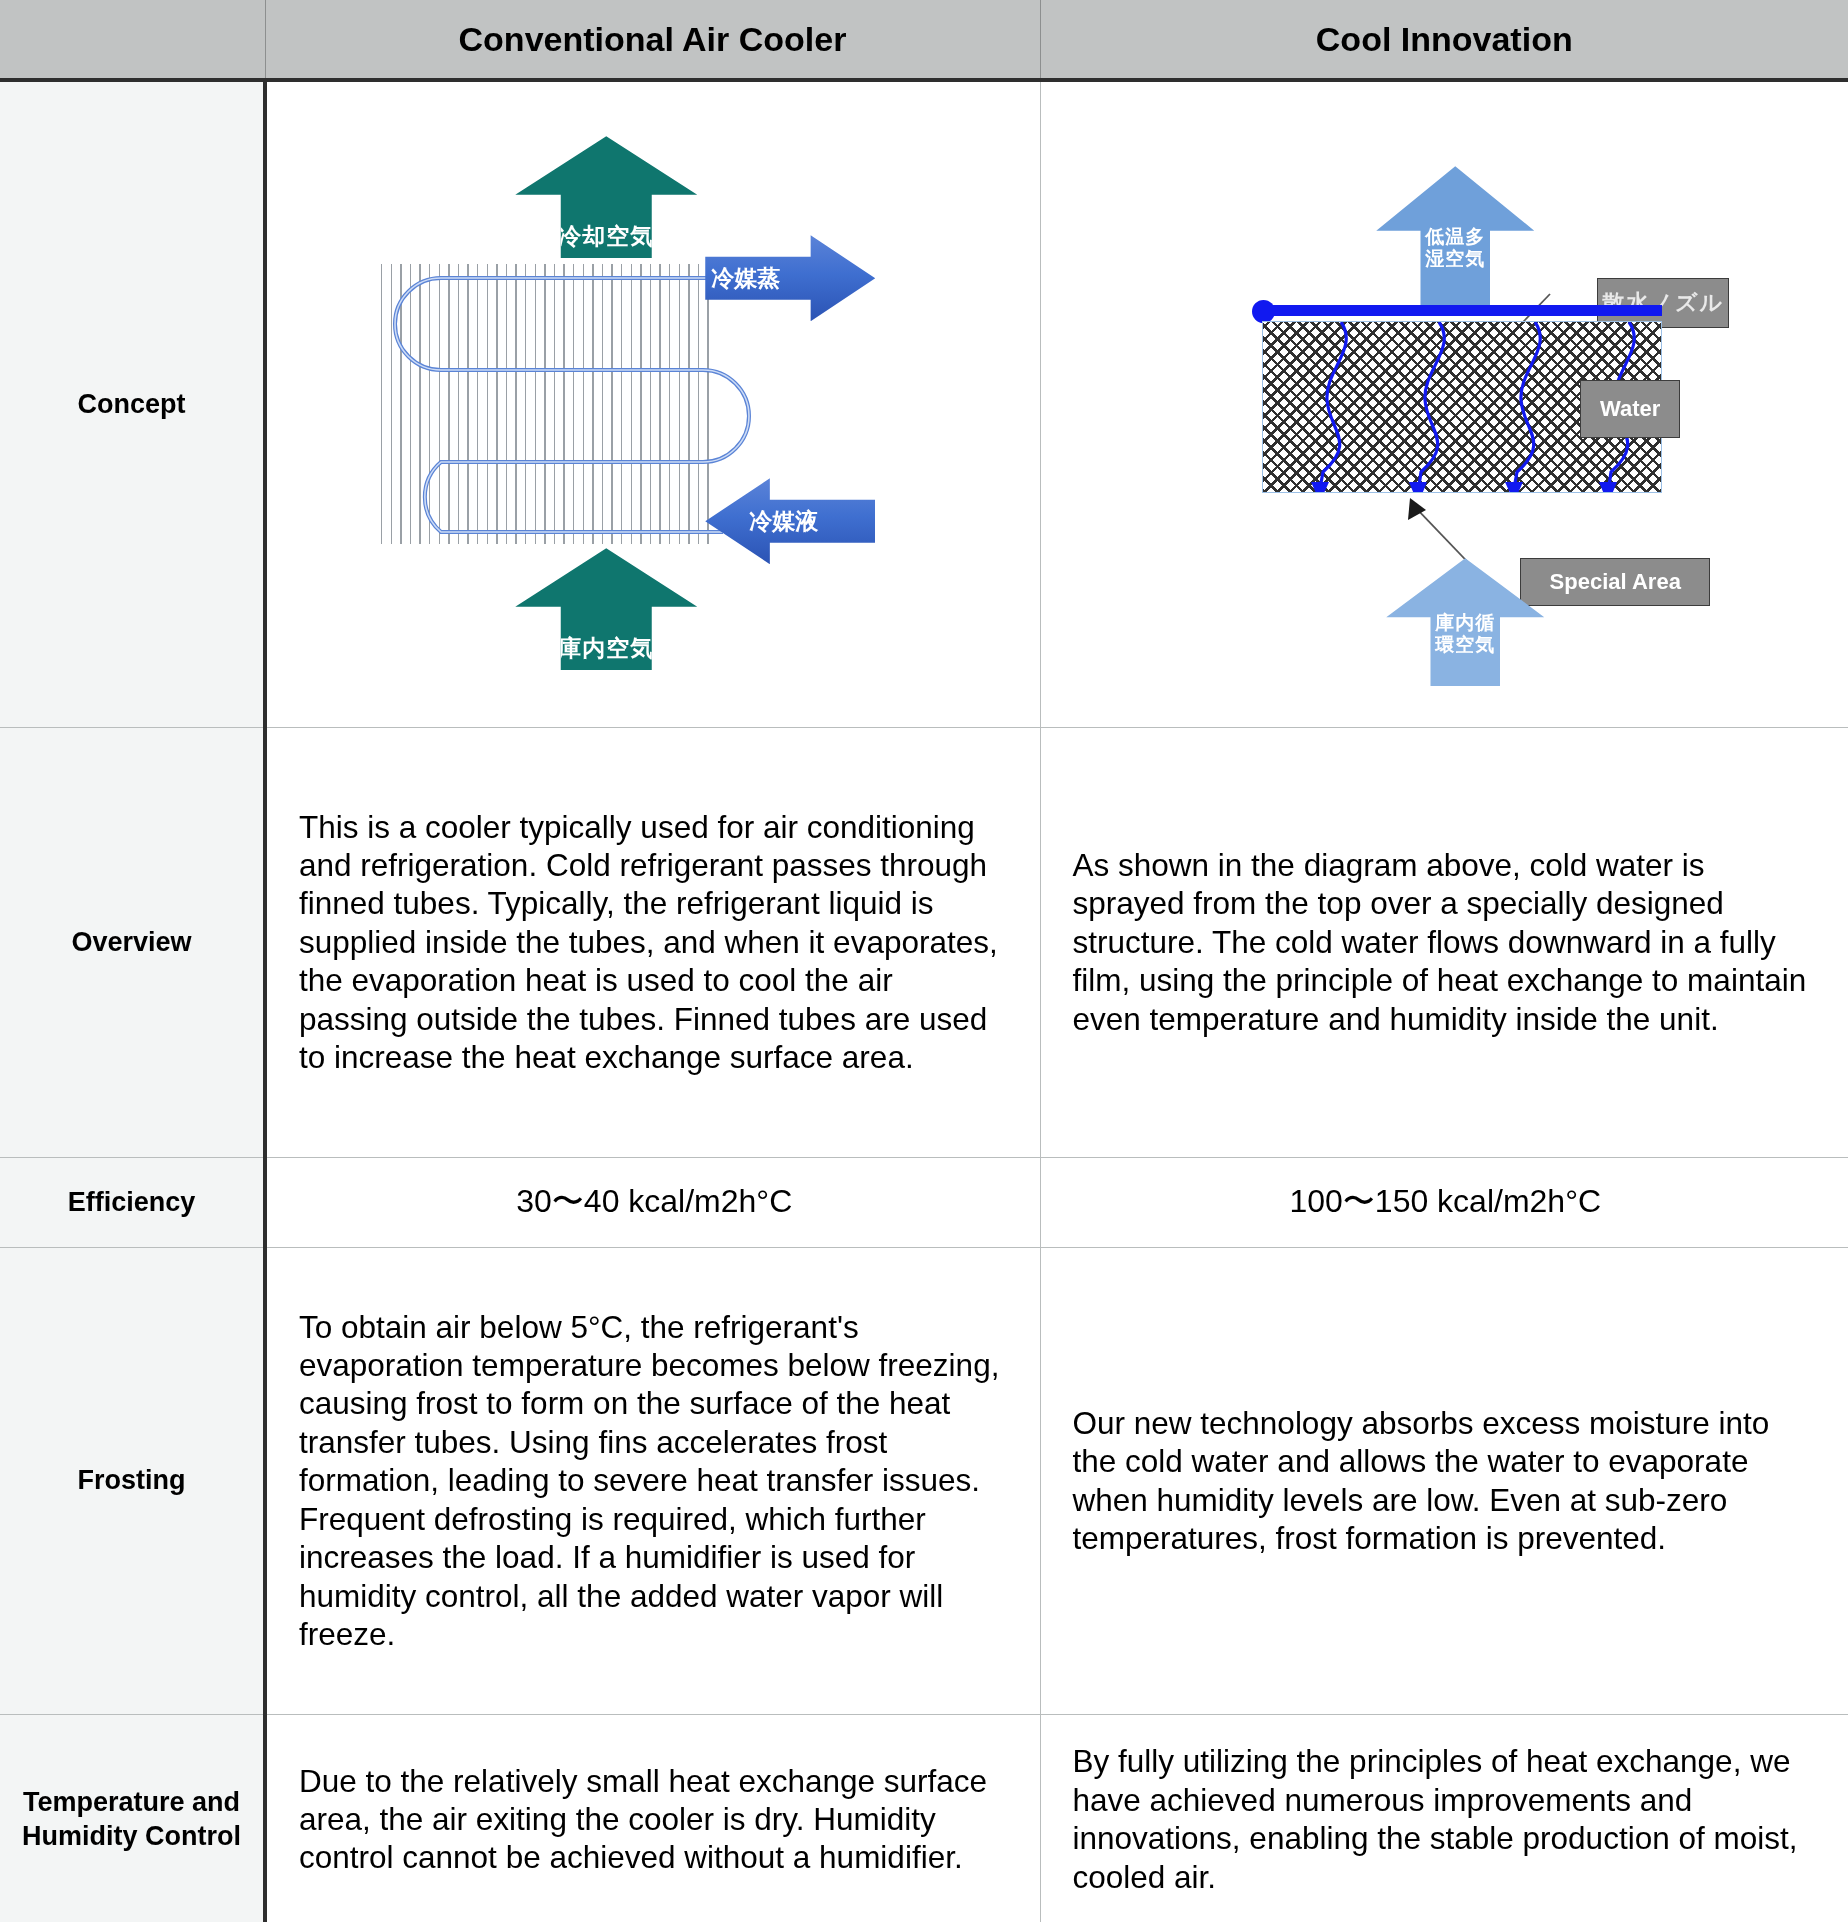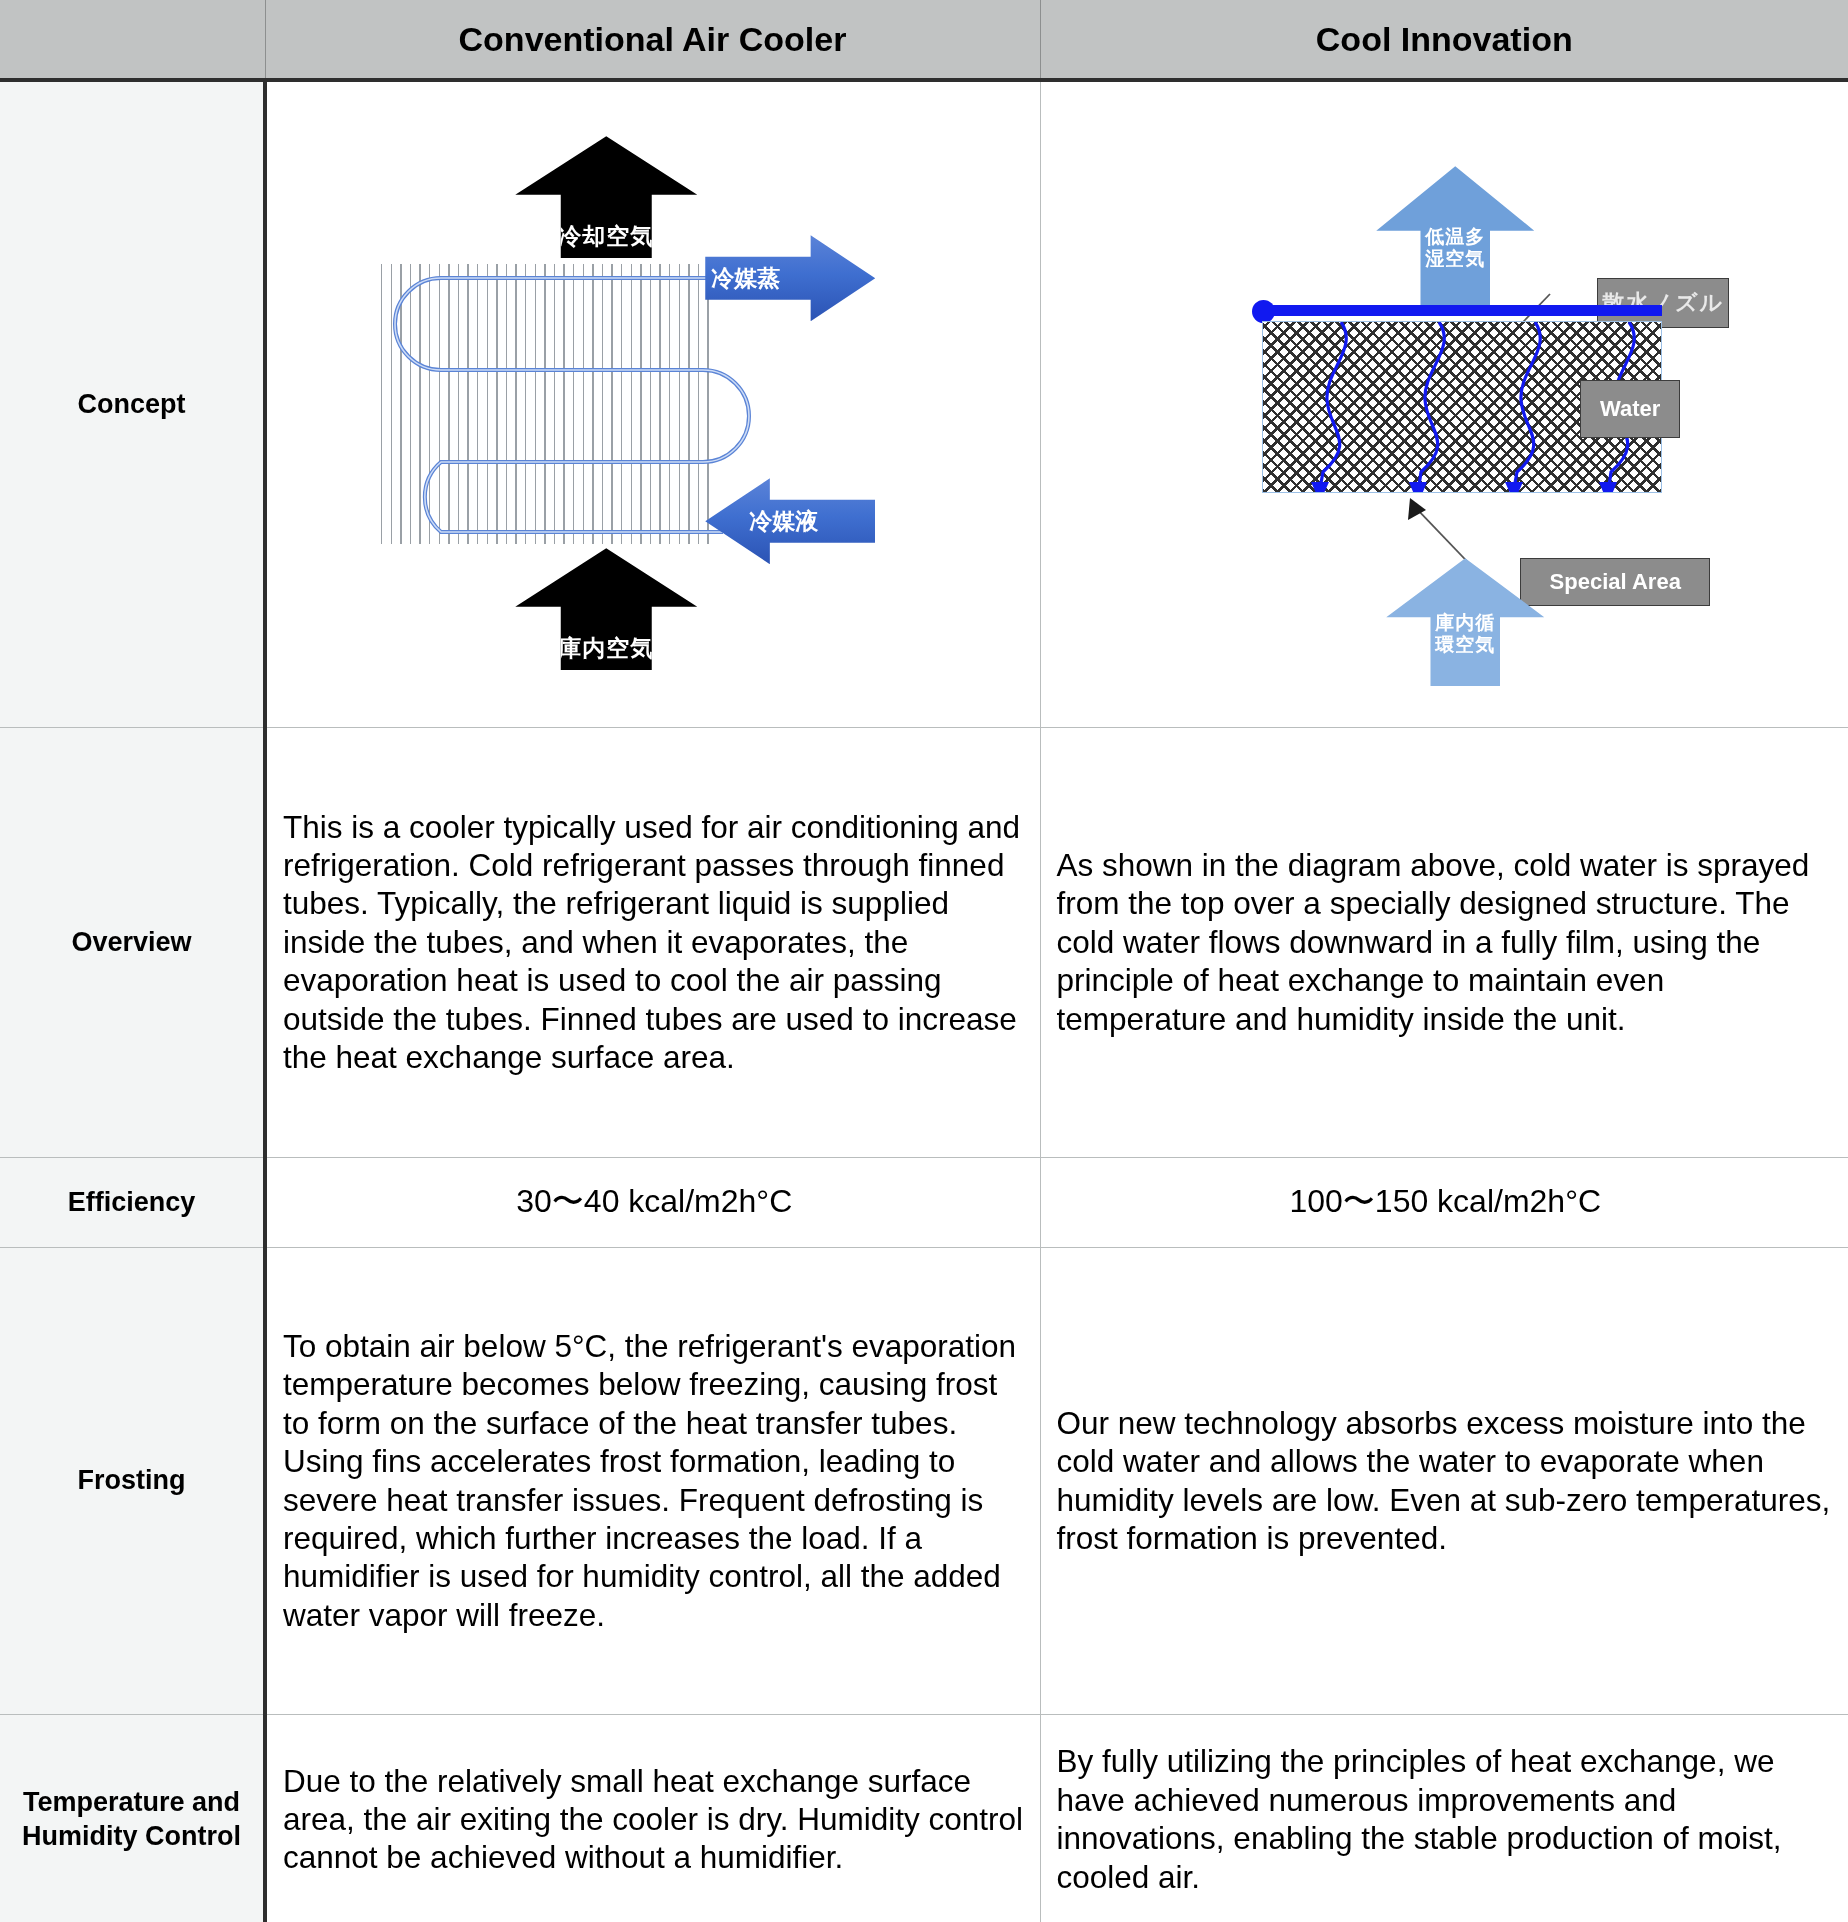--- a/index.html
+++ b/index.html
@@ -70,32 +70,32 @@
 
   td.cell.center {
     text-align: center;
     font-size: 32px;
   }
   td.cell.diagram {
     padding: 0;
     vertical-align: middle;
     text-align: center;
   }
-  .para { margin: 0; }
+  .para { margin: 16px; }
 
   
   .dia-left {
     position: relative;
     width: 640px;
     height: 560px;
     margin: 20px auto 8px auto;
   }
   .arrow-cyan {
     position: absolute;
-    background: #000000;
+    background: #0f766e;
     color: #ffffff;
     font-size: 23px;
     font-weight: bold;
     letter-spacing: 1px;
     text-align: center;
     display: flex;
     align-items: flex-end;
     justify-content: center;
     padding-bottom: 6px;
     box-sizing: border-box;

